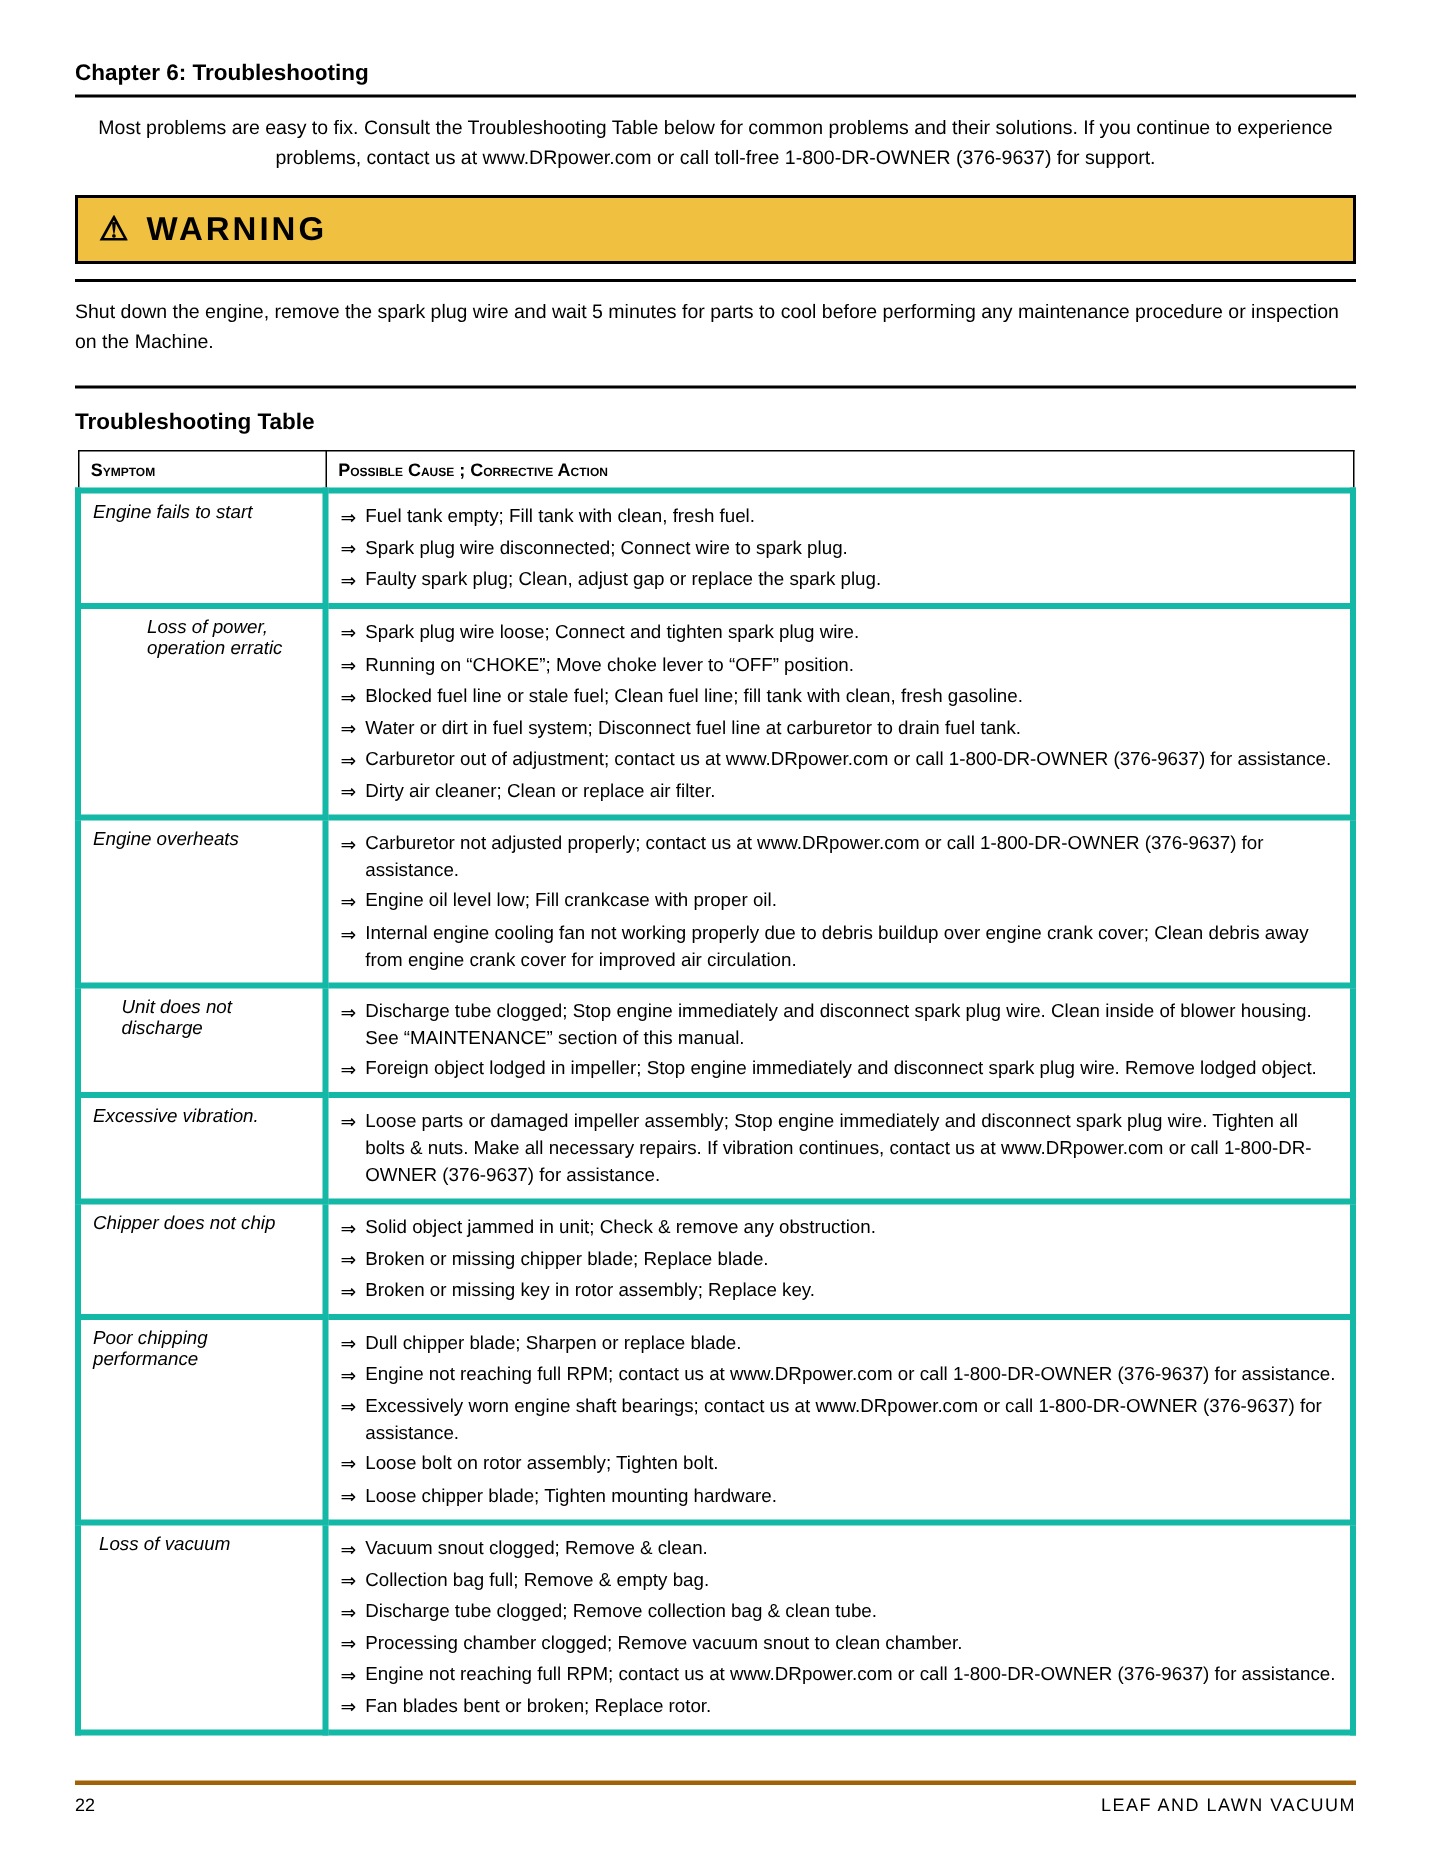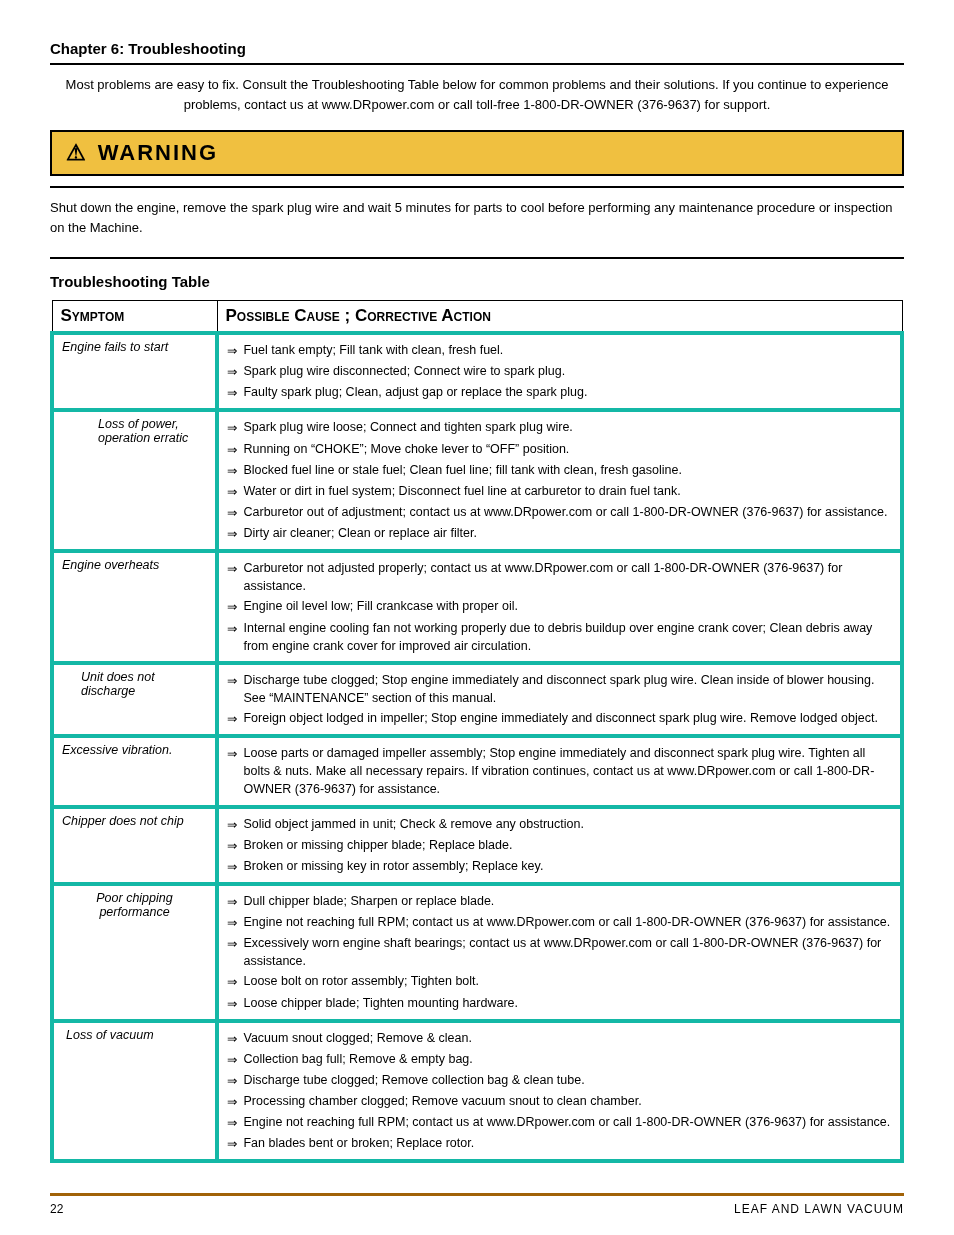--- a/index.html
+++ b/index.html
@@ -81,21 +81,21 @@
       width: 100%;
       border-collapse: collapse;
       font-size: 12.5px;
     }
 
     table.troubleshoot th {
       border: 1px solid #000;
       padding: 5px 8px;
       text-align: left;
       font-variant: small-caps;
-      font-size: 17px;
+      font-size: 12px;
       background: #fff;
     }
 
     table.troubleshoot td {
       border: 4px solid #14b8a6;
       padding: 5px 8px;
       vertical-align: top;
     }
 
     .symptom-cell {
@@ -279,21 +279,21 @@
               <span>Broken or missing chipper blade; Replace blade.</span>
             </li>
             <li>
               <span class="arrow">⇒</span>
               <span>Broken or missing key in rotor assembly; Replace key.</span>
             </li>
           </ul>
         </td>
       </tr>
       <tr>
-        <td class="symptom-cell" style="font-style: italic; text-align: center;">Poor chipping performance</td>
+        <td class="symptom-cell" style="font-style: italic;">Poor chipping performance</td>
         <td>
           <ul class="causes-list">
             <li>
               <span class="arrow">⇒</span>
               <span>Dull chipper blade; Sharpen or replace blade.</span>
             </li>
             <li>
               <span class="arrow">⇒</span>
               <span>Engine not reaching full RPM; contact us at www.DRpower.com or call 1-800-DR-OWNER (376-9637) for assistance.</span>
             </li>

